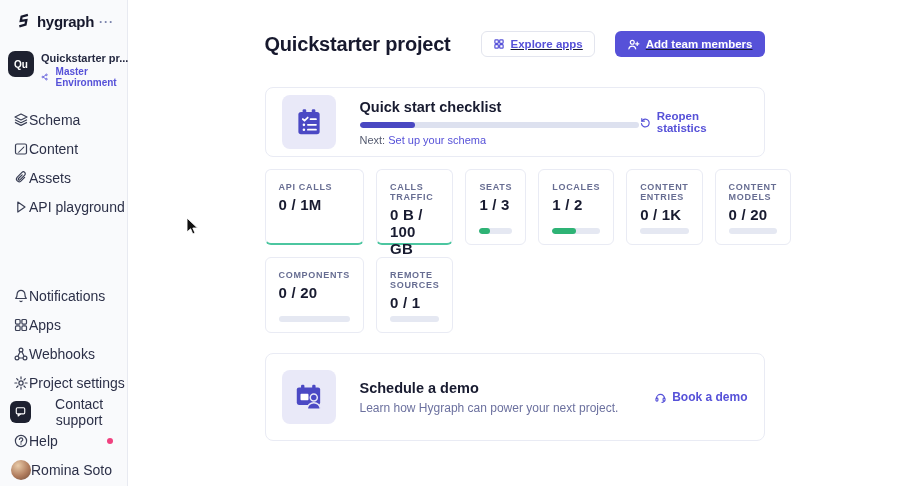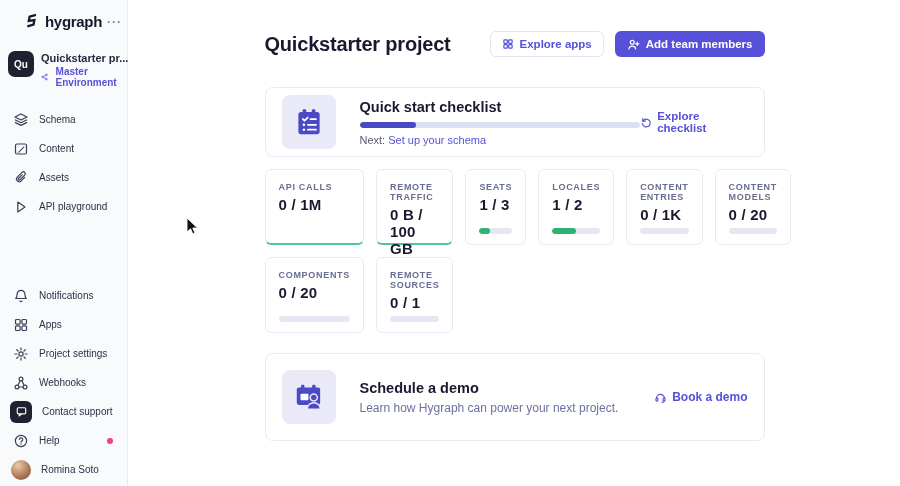--- a/index.html
+++ b/index.html
@@ -2,51 +2,51 @@
 <html><head>
 <meta charset="utf-8">
 <style>
   * { margin:0; padding:0; box-sizing:border-box; }
   html,body { width:900px; height:486px; overflow:hidden; }
   body { font-family:"Liberation Sans", sans-serif; background:#fff; position:relative; color:#181b30; }
 
   
   .sidebar { position:absolute; left:0; top:0; bottom:0; width:128px; background:#f9fafc;
              border-right:1px solid #e8eaf1; display:flex; flex-direction:column; }
-  .logo-row { display:flex; align-items:center; padding:13px 8px 0 24px; }
+  .logo-row { display:flex; align-items:center; padding:13px 8px 0 16px; }
   .logo-mark { width:17px; height:17px; flex:0 0 auto; }
   .logo-text { font-size:15px; font-weight:bold; color:#16182c; margin-left:4px; letter-spacing:-0.3px; }
   .menu-dots { color:#7c84ad; font-size:12px; font-weight:bold; margin-left:5px; letter-spacing:1px; cursor:pointer; }
 
   .project-row { display:flex; margin:21px 6px 0 8px; gap:7px; cursor:pointer; }
   .project-avatar { width:26px; height:26px; border-radius:7px; background:#1e2130; color:#fff;
                     font-size:10px; font-weight:bold; display:flex; align-items:center; justify-content:center; flex:0 0 auto; }
   .project-meta { display:flex; flex-direction:column; gap:2px; padding-top:1px; }
   .project-name { font-size:11px; font-weight:bold; color:#252941; white-space:nowrap; }
   .project-env { display:flex; align-items:center; gap:7px; color:#5651d8; font-size:10px; font-weight:bold; }
 
   .nav { margin-top:17px; }
-  .nav-item { display:flex; align-items:center; height:29px; padding-left:13px; gap:10px;
-              font-size:10px; color:#2c3048; cursor:pointer;text-align:center; }
+  .nav-item { display:flex; align-items:center; height:29px; padding-left:13px; gap:0;
+              font-size:14px; color:#2c3048; cursor:pointer;text-align:center; }
   .nav-item svg { flex:0 0 auto; color:#3a3f55; }
   .spacer { flex:1; }
   .nav-bottom { padding-bottom:2px; }
   .dot-badge { width:6px; height:6px; border-radius:50%; background:#f0417f; margin-left:auto; margin-right:14px; }
   .support-tile { width:22px; height:22px; border-radius:6px; background:#1e2130; display:flex;
                   align-items:center; justify-content:center; margin-left:-3px; }
   .user-avatar { width:20px; height:20px; border-radius:50%; margin-left:-2px;
                  background:radial-gradient(circle at 35% 28%, #e9cba9, #b07c5d 55%, #6e4a38); }
 
   
   .main { position:absolute; left:129px; top:0; right:0; bottom:0; background:#fff; overflow:hidden; }
   .content { width:500px; margin:0 auto; }
 
   .title-row { margin-top:31px; display:flex; align-items:center; justify-content:space-between; height:26px; }
   .page-title { font-size:20px; font-weight:bold; color:#17192e; letter-spacing:-0.2px; }
-  .title-actions { display:flex; gap:11px; }
+  .title-actions { display:flex; gap:20px;text-decoration:underline; }
   .btn { display:flex; align-items:center; gap:6px; height:26px; padding:0 11px; border-radius:6px;
          font-size:11.5px; font-weight:bold; cursor:pointer; border:1px solid transparent; }
   .btn-outline { background:#fff; border-color:#e3e5ee; color:#5651d8; }
   .btn-primary { background:#5651d8; color:#fff; }
 
   .card { border:1px solid #e9ebf4; border-radius:8px; background:#fff; }
   .checklist-card { margin-top:30px; height:70px; display:flex; align-items:center; padding:0 16px; }
   .icon-tile { width:54px; height:54px; border-radius:8px; background:#e9e9f8; display:flex;
                align-items:center; justify-content:center; flex:0 0 auto; }
   .checklist-body { margin-left:24px; width:293px; }
@@ -152,34 +152,34 @@
     <div class="nav-item">
       <svg width="16" height="16" viewBox="0 0 16 16" fill="none" stroke="currentColor" stroke-width="1.2">
         <rect x="2.5" y="2.5" width="4.6" height="4.6" rx="1"></rect>
           <rect x="8.9" y="2.5" width="4.6" height="4.6" rx="1"></rect>
         <rect x="2.5" y="8.9" width="4.6" height="4.6" rx="1"></rect>
           <rect x="8.9" y="8.9" width="4.6" height="4.6" rx="1"></rect>
       </svg>
       <span>Apps</span>
     </div>
     <div class="nav-item">
-      <svg width="16" height="16" viewBox="0 0 16 16" fill="none" stroke="currentColor" stroke-width="1.2" stroke-linecap="round">
-        <circle cx="8" cy="8" r="2.1"></circle>
-        <path d="M8 1.9v1.9M8 12.2v1.9M1.9 8h1.9M12.2 8h1.9M3.7 3.7l1.3 1.3M11 11l1.3 1.3M12.3 3.7 11 5M5 11l-1.3 1.3"></path>
-      </svg>
-      <span>Project settings</span>
-    </div>
-    <div class="nav-item">
       <svg width="16" height="16" viewBox="0 0 16 16" fill="none" stroke="currentColor" stroke-width="1.2">
         <circle cx="4" cy="12" r="1.9"></circle>
           <circle cx="12" cy="12" r="1.9"></circle>
           <circle cx="8" cy="4" r="1.9"></circle>
         <path d="M6 12h4M7.1 5.7 5 9.9M8.9 5.7l2.1 4.2"></path>
       </svg>
       <span>Webhooks</span>
+    </div>
+    <div class="nav-item">
+      <svg width="16" height="16" viewBox="0 0 16 16" fill="none" stroke="currentColor" stroke-width="1.2" stroke-linecap="round">
+        <circle cx="8" cy="8" r="2.1"></circle>
+        <path d="M8 1.9v1.9M8 12.2v1.9M1.9 8h1.9M12.2 8h1.9M3.7 3.7l1.3 1.3M11 11l1.3 1.3M12.3 3.7 11 5M5 11l-1.3 1.3"></path>
+      </svg>
+      <span>Project settings</span>
     </div>
     <div class="nav-item">
       <span class="support-tile">
         <svg width="13" height="13" viewBox="0 0 16 16" fill="none" stroke="#fff" stroke-width="1.4" stroke-linejoin="round">
           <rect x="2.8" y="3.4" width="10.4" height="7.6" rx="1.4"></rect>
             <path d="M5.2 11v2.6L8.2 11"></path>
         </svg>
       </span>
       <span>Contact support</span>
     </div>
@@ -247,32 +247,32 @@
         <div class="next-line">
           <span class="next-label">Next:</span>
           <span class="next-task">Set up your schema</span>
         </div>
       </div>
       <span class="link">
         <svg width="13" height="13" viewBox="0 0 16 16" fill="none" stroke="#5651d8" stroke-width="1.5" stroke-linecap="round">
           <path d="M3.6 2.8v3.4h3.4"></path>
             <path d="M3.9 6A5 5 0 1 1 3.2 9.4"></path>
         </svg>
-        <span>Explore checklist</span>
+        <span>Reopen statistics</span>
       </span>
     </section>
 
 
     <div class="stats-grid">
       <div class="stat-card teal-bottom">
         <span class="stat-label">API CALLS</span>
         <span class="stat-value">0 / 1M</span>
       </div>
       <div class="stat-card teal-bottom">
-        <span class="stat-label">REMOTE TRAFFIC</span>
+        <span class="stat-label">CALLS TRAFFIC</span>
         <span class="stat-value">0 B / 100 GB</span>
       </div>
       <div class="stat-card">
         <span class="stat-label">SEATS</span>
         <span class="stat-value">1 / 3</span>
         <div class="stat-bar">
             <div class="stat-bar-fill" style="width: 33%;"></div>
           </div>
       </div>
       <div class="stat-card">

